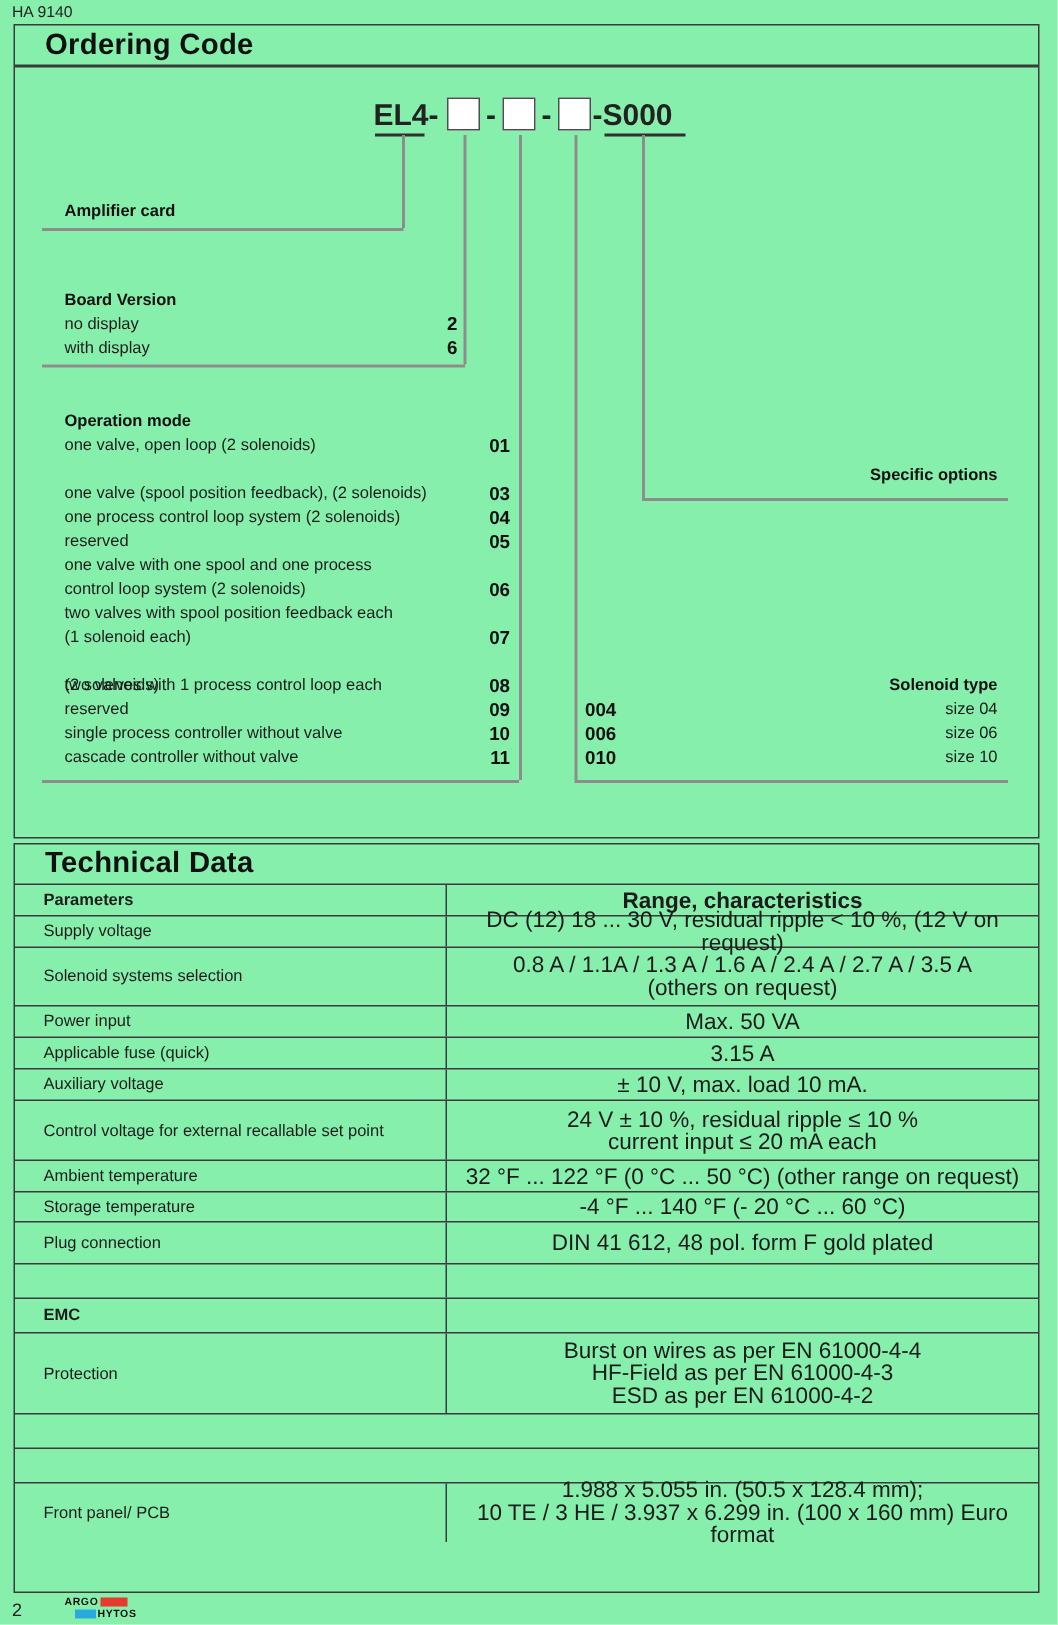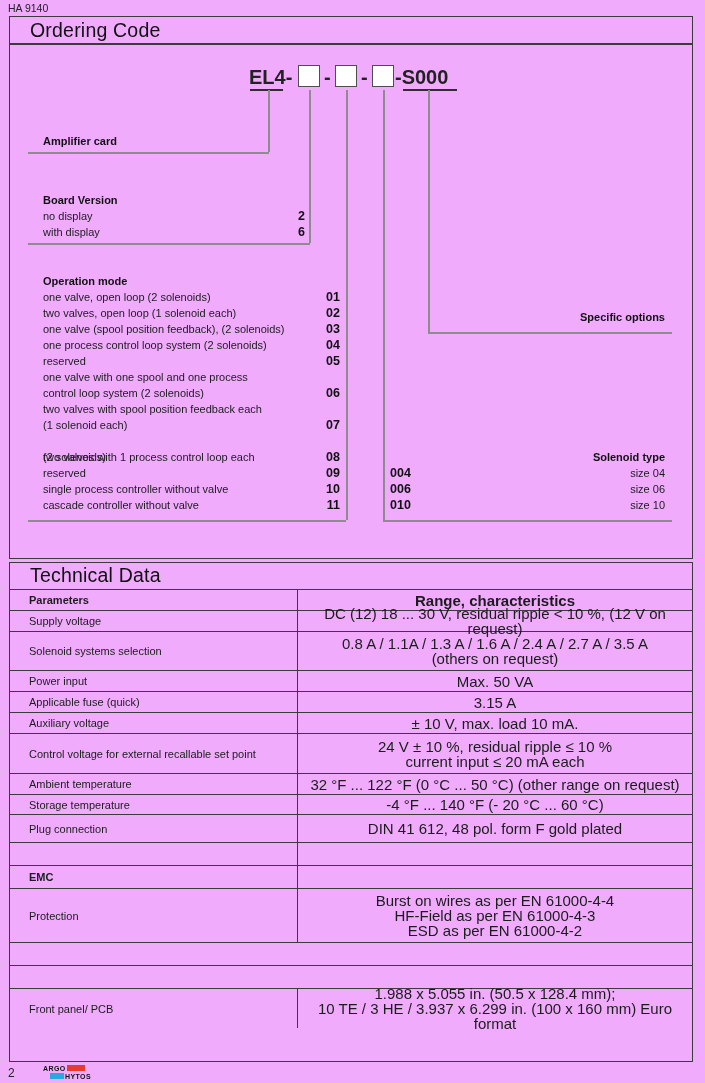--- a/index.html
+++ b/index.html
@@ -1,25 +1,25 @@
 <!DOCTYPE html>
 <html><head>
 <meta charset="utf-8">
 <style>
   * { margin:0; padding:0; box-sizing:border-box; }
   html,body { background:#ffffff; }
   body { width:705px; height:1083px; position:relative; font-family:"Liberation Sans", sans-serif; color:#1c1c1c; overflow:hidden; }
   .abs { position:absolute; }
-  .page { position:absolute; left:0; top:0; width:705px; height:1083px; background:#f0abfc; }
+  .page { position:absolute; left:0; top:0; width:705px; height:1083px; background:#86efac; }
 
   .hacode { left:8px; top:2px; font-size:10.5px; color:#222; }
 
   
   .obox { left:9px; top:16px; width:684px; height:543px; border:1.5px solid #3b3b3b; }
-  .sect-title { font-size:19.5px; font-weight:normal; letter-spacing:0.2px; color:#111; }
+  .sect-title { font-size:19.5px; font-weight:bold; letter-spacing:0.2px; color:#111; }
   .o-title { left:30px; top:19px; }
   .o-title-rule { left:10px; top:43px; width:682px; height:1.5px; background:#3b3b3b; }
 
   
   .codetext { font-size:20px; font-weight:bold; color:#222; white-space:nowrap; }
   .codebox { width:22px; height:22px; border:1.5px solid #4e4e4e; background:#fff; }
   .text-underline { height:2px; background:#2f2f2f; }
 
   
   .vline { width:2px; background:#8d8d8d; }
@@ -93,24 +93,20 @@
     <span class="lbl">with display</span>
     <span class="codeval">6</span>
   </div>
   <div class="abs hrule" style="left:28px; top:243px; width:282px;"></div>
 
   <div class="abs lblb" style="left:43px; top:275px;">Operation mode</div>
   <div class="abs oprow" style="top:291px;">
       <span class="lbl">one valve, open loop (2 solenoids)</span>
       <span class="codeval">01</span>
     </div>
-  <div class="abs oprow" style="top:307px;">
-      <span class="lbl">two valves, open loop (1 solenoid each)</span>
-      <span class="codeval">02</span>
-    </div>
   <div class="abs oprow" style="top:323px;">
       <span class="lbl">one valve (spool position feedback), (2 solenoids)</span>
       <span class="codeval">03</span>
     </div>
   <div class="abs oprow" style="top:339px;">
       <span class="lbl">one process control loop system (2 solenoids)</span>
       <span class="codeval">04</span>
     </div>
   <div class="abs oprow" style="top:355px;">
       <span class="lbl">reserved</span>

